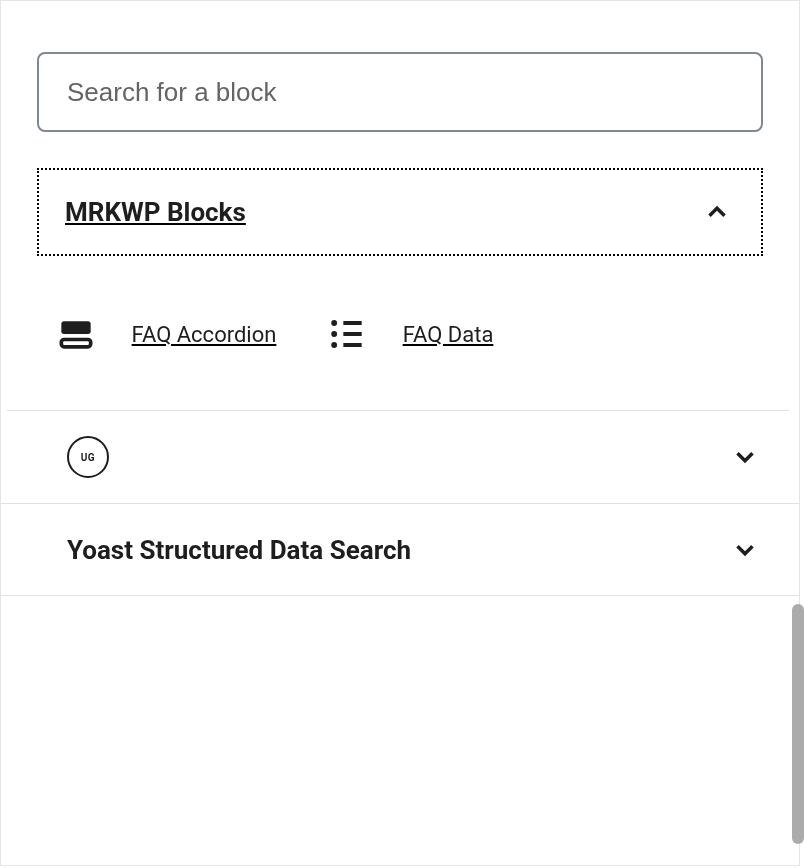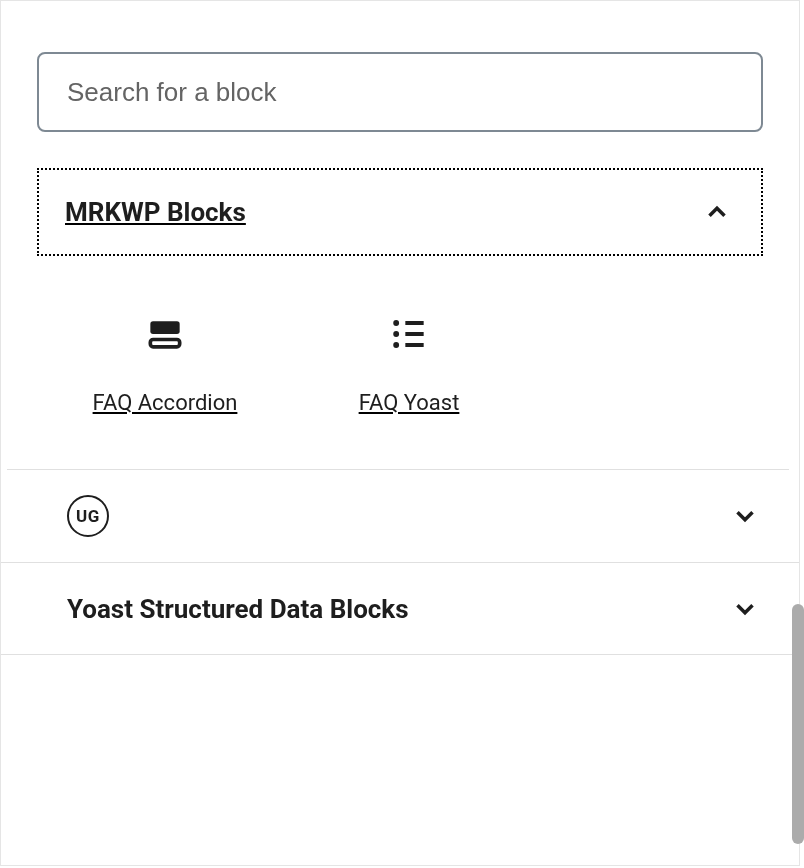--- a/index.html
+++ b/index.html
@@ -78,38 +78,38 @@
       justify-content: center;
     }
     .badge-ug {
       width: 42px;
       height: 42px;
       border: 2px solid #1e1e1e;
       border-radius: 50%;
       display: inline-flex;
       align-items: center;
       justify-content: center;
-      font-size: 17px;
+      font-size: 10px;
       font-weight: 700;
       color: #1e1e1e;
       letter-spacing: 0.5px;
     }
     .reuse-icon {
       display: inline-flex;
     }
     .blocks-grid {
       display: flex;
       padding: 46px 36px 54px 36px;
       gap: 0;
       border-bottom: 1px solid #e0e0e0;
       margin: 0 -26px 0 -30px;
     }
     .block-item {
       display: flex;
-      flex-direction: column;
+      flex-direction: row;
       align-items: center;
       justify-content: center;
       width: 244px;
       gap: 34px;
       padding-top: 10px;
       cursor: pointer;
     }
     .block-icon {
       display: flex;
       align-items: center;
@@ -165,42 +165,42 @@
           <span class="block-icon">
             <svg width="44" height="44" viewBox="0 0 24 24" fill="none">
               <circle cx="5" cy="6" r="1.6" fill="#1e1e1e"></circle>
               <circle cx="5" cy="12" r="1.6" fill="#1e1e1e"></circle>
               <circle cx="5" cy="18" r="1.6" fill="#1e1e1e"></circle>
               <line x1="10" y1="6" x2="20" y2="6" stroke="#1e1e1e" stroke-width="2.2"></line>
               <line x1="10" y1="12" x2="20" y2="12" stroke="#1e1e1e" stroke-width="2.2"></line>
               <line x1="10" y1="18" x2="20" y2="18" stroke="#1e1e1e" stroke-width="2.2"></line>
             </svg>
           </span>
-          <span class="block-label">FAQ Yoast</span>
+          <span class="block-label">FAQ Data</span>
         </div>
       </div>
     </div>
 
     <div class="cat">
       <div class="cat-row">
         <div class="cat-left">
           <span class="badge-ug">UG</span>
         </div>
         <span class="chevron">
           <svg width="30" height="30" viewBox="0 0 24 24" fill="none">
               <path d="M6 9l6 6 6-6" stroke="#1e1e1e" stroke-width="2.8"></path>
             </svg>
         </span>
       </div>
     </div>
 
     <div class="cat">
       <div class="cat-row bordered">
         <div class="cat-left">
-          <span class="cat-title">Yoast Structured Data Blocks</span>
+          <span class="cat-title">Yoast Structured Data Search</span>
         </div>
         <span class="chevron">
           <svg width="30" height="30" viewBox="0 0 24 24" fill="none">
               <path d="M6 9l6 6 6-6" stroke="#1e1e1e" stroke-width="2.8"></path>
             </svg>
         </span>
       </div>
     </div>
 
 

